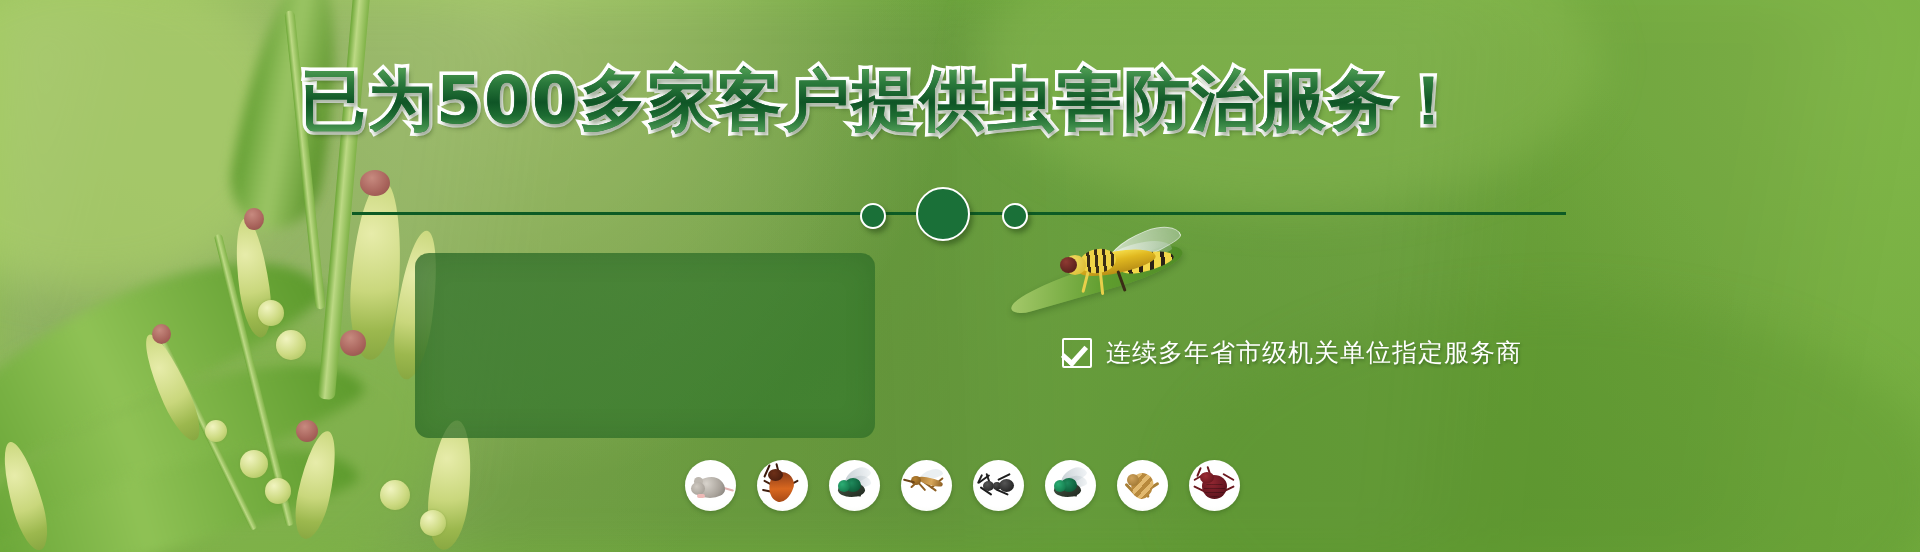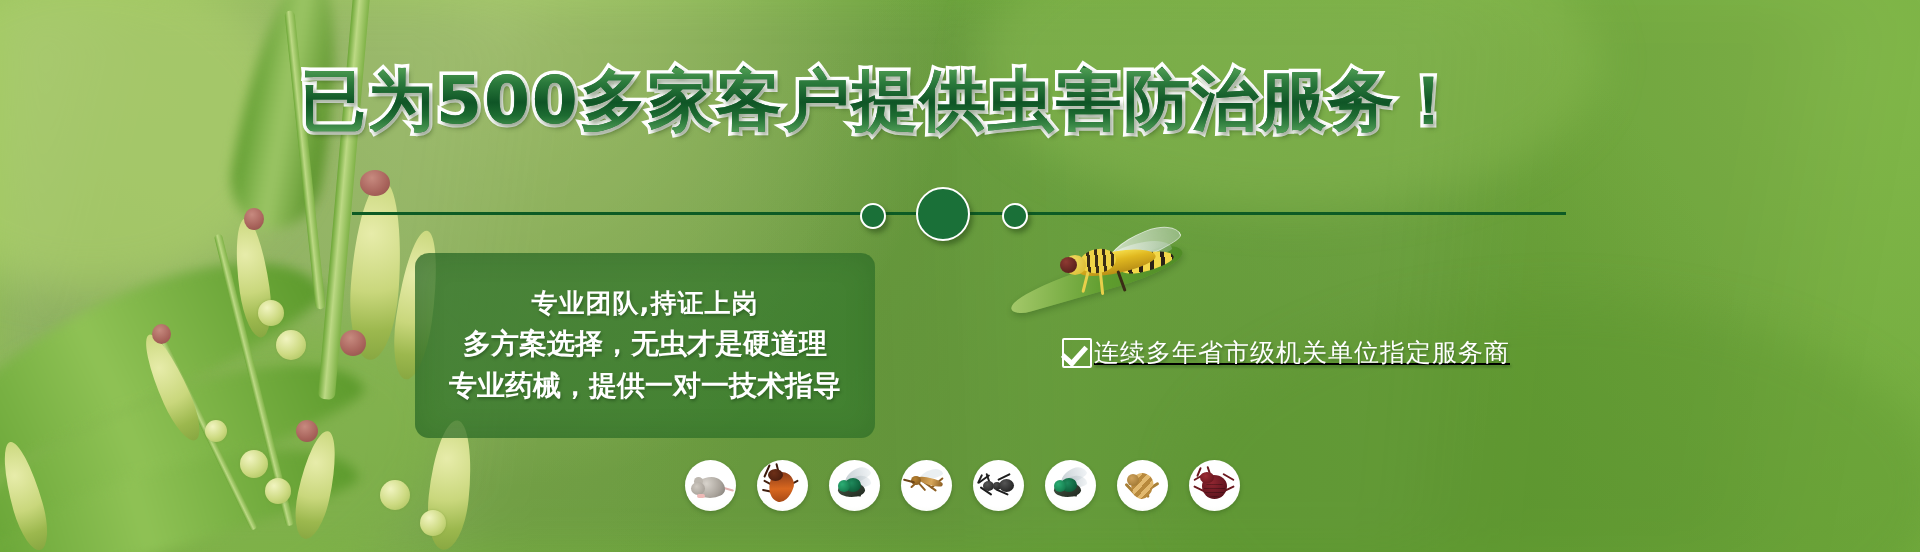--- a/index.html
+++ b/index.html
@@ -160,21 +160,21 @@
     border-radius:60% 40% 50% 50%/80% 70% 30% 20%;
     transform:rotate(-10deg);
   }
   .fly-leg{position:absolute;background:#e8cf4a;border-radius:2px;}
   .lg1{left:74px;top:36px;width:3px;height:22px;transform:rotate(14deg);}
   .lg2{left:90px;top:36px;width:3px;height:24px;transform:rotate(-6deg);}
   .lg3{left:110px;top:35px;width:3px;height:22px;transform:rotate(-20deg);background:#3a2c16;}
 
   
   .checks{position:absolute;left:1062px;top:336px;}
-  .chk-row{display:flex;align-items:center;gap:2px;margin-bottom:26px;text-decoration:underline;}
+  .chk-row{display:flex;align-items:center;gap:14px;margin-bottom:26px;}
   .chk-box{
     position:relative;width:26px;height:26px;flex:none;
     border:2px solid #ffffff;border-radius:2px;
   }
   .chk-box::after{
     content:"";position:absolute;left:3px;top:1px;width:10px;height:19px;
     border-right:5px solid #ffffff;border-bottom:5px solid #ffffff;
     transform:rotate(42deg);
   }
   .chk-text{
@@ -332,25 +332,20 @@
   <div class="headline-fill">已为500多家客户提供虫害防治服务！</div>
 
   <div class="divider"></div>
   <div class="dots">
     <span class="dot d1"></span>
     <span class="dot d2"></span>
     <span class="dot d3"></span>
   </div>
 
   <div class="card"></div>
-  <div class="card-lines">
-    <div class="cl cl1">专业团队,持证上岗</div>
-    <div class="cl cl2">多方案选择，无虫才是硬道理</div>
-    <div class="cl cl3">专业药械，提供一对一技术指导</div>
-  </div>
 
   <div class="fly-scene">
     <div class="fly-leaf"></div>
     <div class="fly-wing"></div>
     <div class="fly-wing2"></div>
     <div class="fly-abdomen"></div>
     <div class="fly-body"></div>
     <div class="fly-thorax"></div>
     <div class="fly-head"></div>
     <div class="fly-eye"></div>

